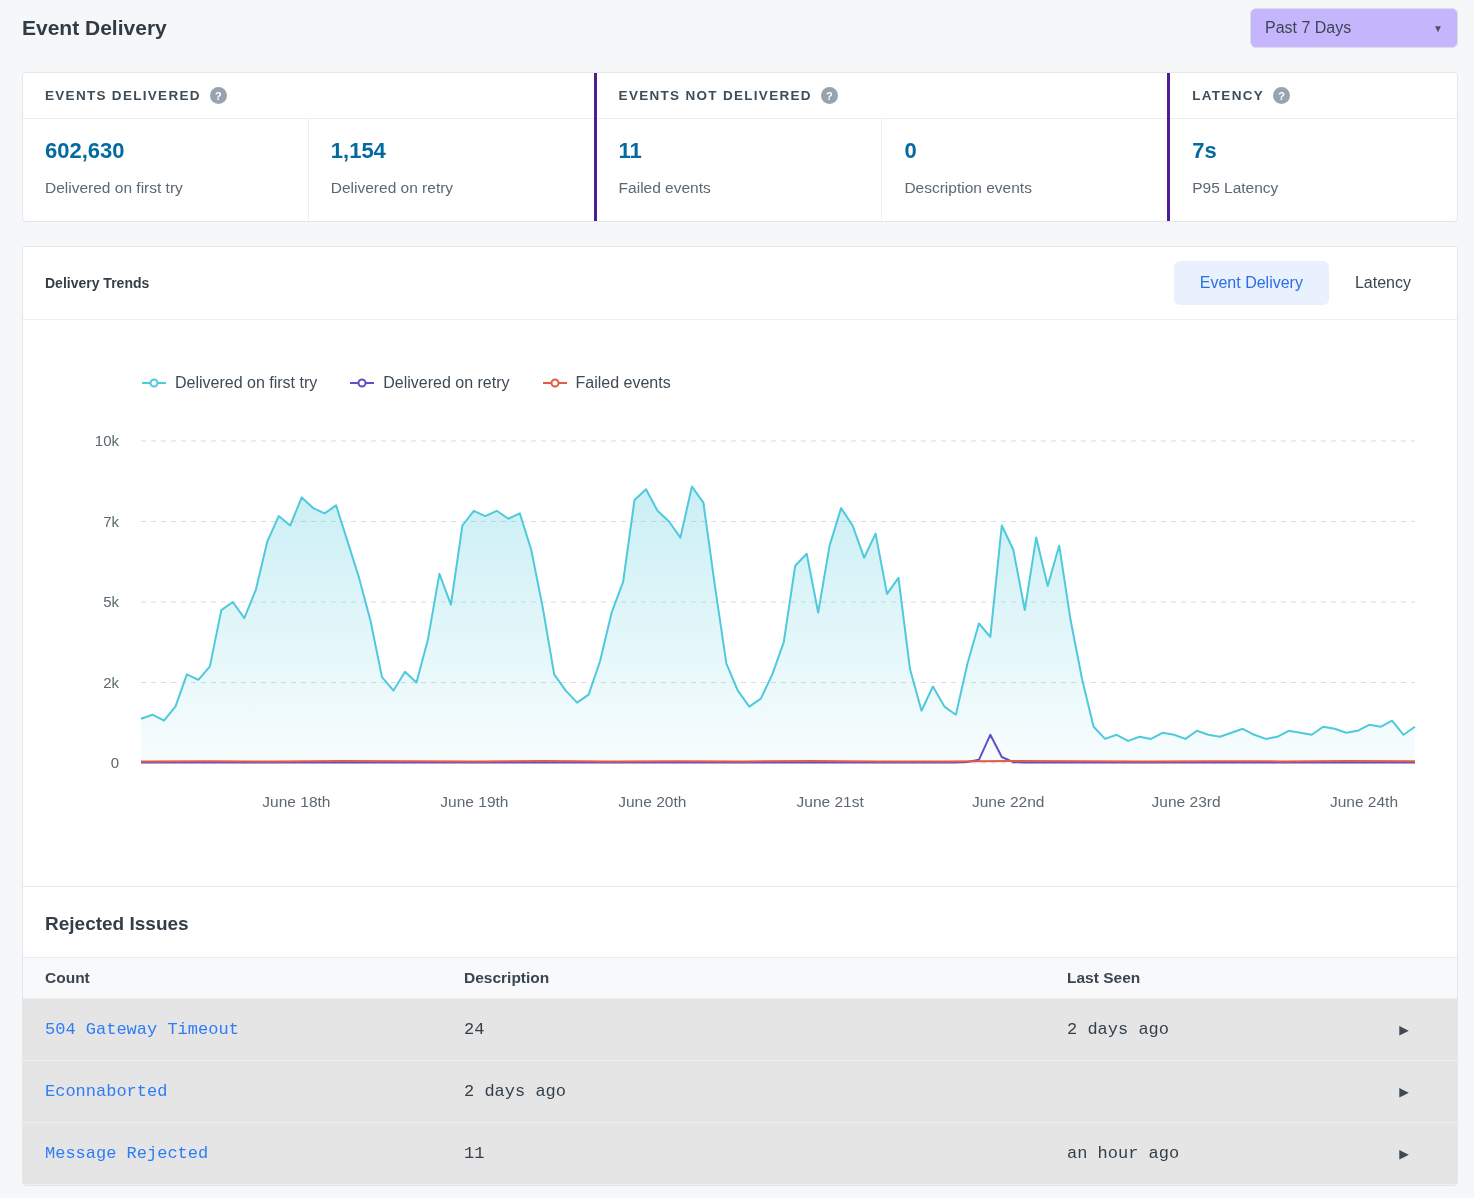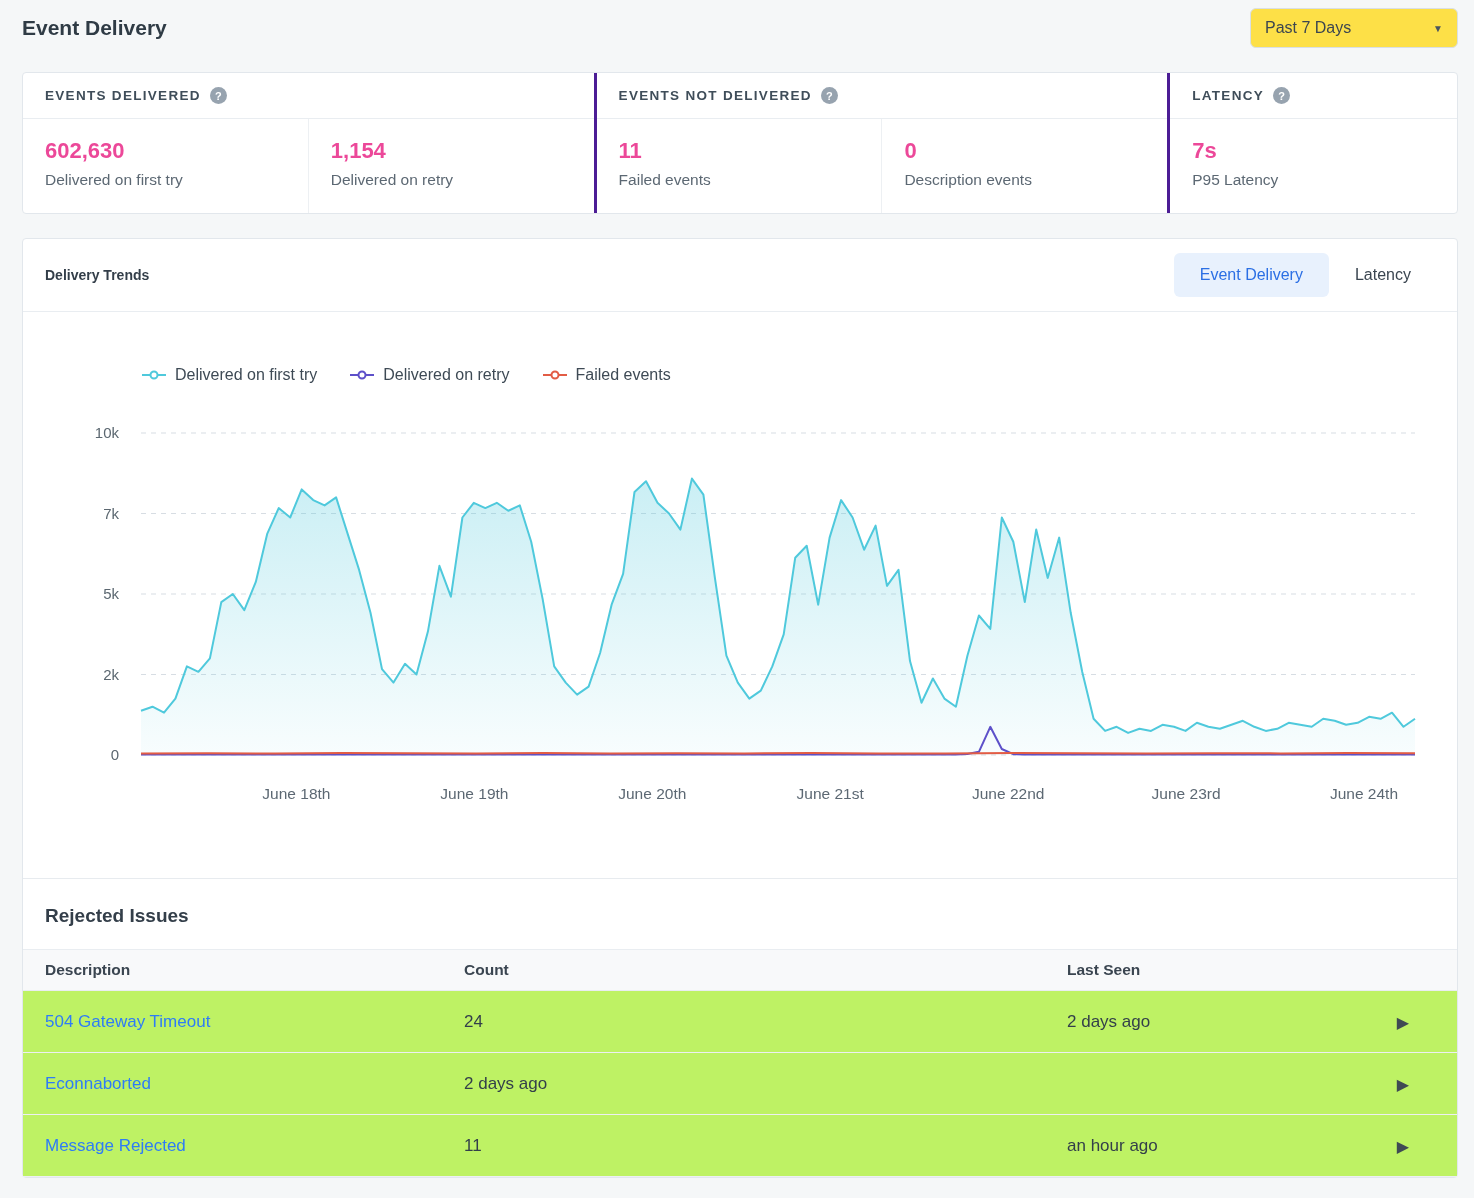--- a/index.html
+++ b/index.html
@@ -8,21 +8,21 @@
     background:#f5f7f8;
     font-family:"Liberation Sans", sans-serif;
     color:#32404b;
   }
   .page { padding:6px 16px 0 22px; }
 
   
   .page-header { display:flex; justify-content:space-between; align-items:center; margin:2px 0 24px 0; }
   .page-title { font-size:21px; font-weight:700; color:#2f3b45; }
   .range-select {
-    width:208px; height:40px; background:#fde047; border:1px solid #d9dfe5; border-radius:6px;
+    width:208px; height:40px; background:#c4b5fd; border:1px solid #d9dfe5; border-radius:6px;
     display:flex; align-items:center; justify-content:space-between; padding:0 14px;
     font-size:16px; color:#3c4650; cursor:pointer;
   }
   .caret { font-size:10px; color:#4a5560; }
 
   
   .card { background:#fff; border:1px solid #e2e7ec; border-radius:4px; }
 
   
   .stats-card { display:flex; margin-bottom:24px; }
@@ -36,21 +36,21 @@
   }
   .group-title { font-size:13.5px; font-weight:700; letter-spacing:1.3px; color:#3f4d59; }
   .help-icon {
     width:17px; height:17px; border-radius:50%; background:#97a3af; color:#fff;
     font-size:11px; font-weight:700; display:inline-flex; align-items:center; justify-content:center;
     cursor:pointer; flex:0 0 auto;
   }
   .group-body { display:flex; }
   .stat-cell { flex:1; padding:19px 22px 24px 22px; border-right:1px solid #edf0f3; }
   .stat-cell:last-child { border-right:none; }
-  .stat-value { font-size:22px; font-weight:700; color:#ec4899; margin-bottom:7px; }
+  .stat-value { font-size:22px; font-weight:700; color:#0369a1; margin-bottom:15px; }
   .stat-label { font-size:15.5px; color:#5c6873; }
 
   
   .trends-header {
     display:flex; justify-content:space-between; align-items:center;
     padding:14px 20px 14px 22px; border-bottom:1px solid #e9edf1;
   }
   .section-title { font-size:14px; font-weight:700; color:#333e49; }
   .tabs { display:flex; align-items:center; }
   .tab {
@@ -73,21 +73,21 @@
     display:grid; grid-template-columns:419px 603px 1fr;
     background:#f8f9fa; border-top:1px solid #e9edf1; border-bottom:1px solid #e9edf1;
     padding:0 22px; height:42px; align-items:center;
     font-size:15.5px; font-weight:700; color:#3a4550;
   }
   .tbl-row {
     position:relative;
     display:grid; grid-template-columns:419px 603px 1fr;
     padding:0 22px; height:62px; align-items:center;
     border-bottom:1px solid #edf0f3; font-size:17px; color:#333f4a;
-    cursor:pointer; background:#bef264;
+    cursor:pointer; background:#e5e5e5;font-family:Liberation Mono, monospace;
   }
   .tbl-row .desc { color:#2e7cf6; }
   .row-chevron {
     position:absolute; right:48px; top:50%; transform:translateY(-50%);
     font-size:16px; color:#3f4a54;
   }
 </style>
 </head>
 <body>
 
@@ -216,22 +216,22 @@
           <path d="M118.0,441.4 L185.1,441.2 L252.1,441.5 L319.2,441.0 L386.2,441.3 L453.3,441.6 L520.3,441.1 L587.4,441.4 L654.4,441.2 L721.5,441.5 L788.5,440.9 L855.6,441.4 L922.6,441.6 L989.7,441.1 L1056.7,441.3 L1123.8,441.5 L1190.8,441.2 L1257.9,441.4 L1324.9,441.1 L1392.0,441.3" fill="none" stroke="#e25c45" stroke-width="2" stroke-linejoin="round"></path>
         </svg>
     </div>
 
     <div class="issues-section">
       <div class="issues-title">
         <div class="section-title">Rejected Issues</div>
       </div>
 
       <div class="tbl-header">
+        <div>Count</div>
         <div>Description</div>
-        <div>Count</div>
         <div>Last Seen</div>
       </div>
 
       <div class="tbl-row">
         <div class="desc">504 Gateway Timeout</div>
         <div>24</div>
         <div>2 days ago</div>
         <span class="row-chevron">▶</span>
       </div>
 

